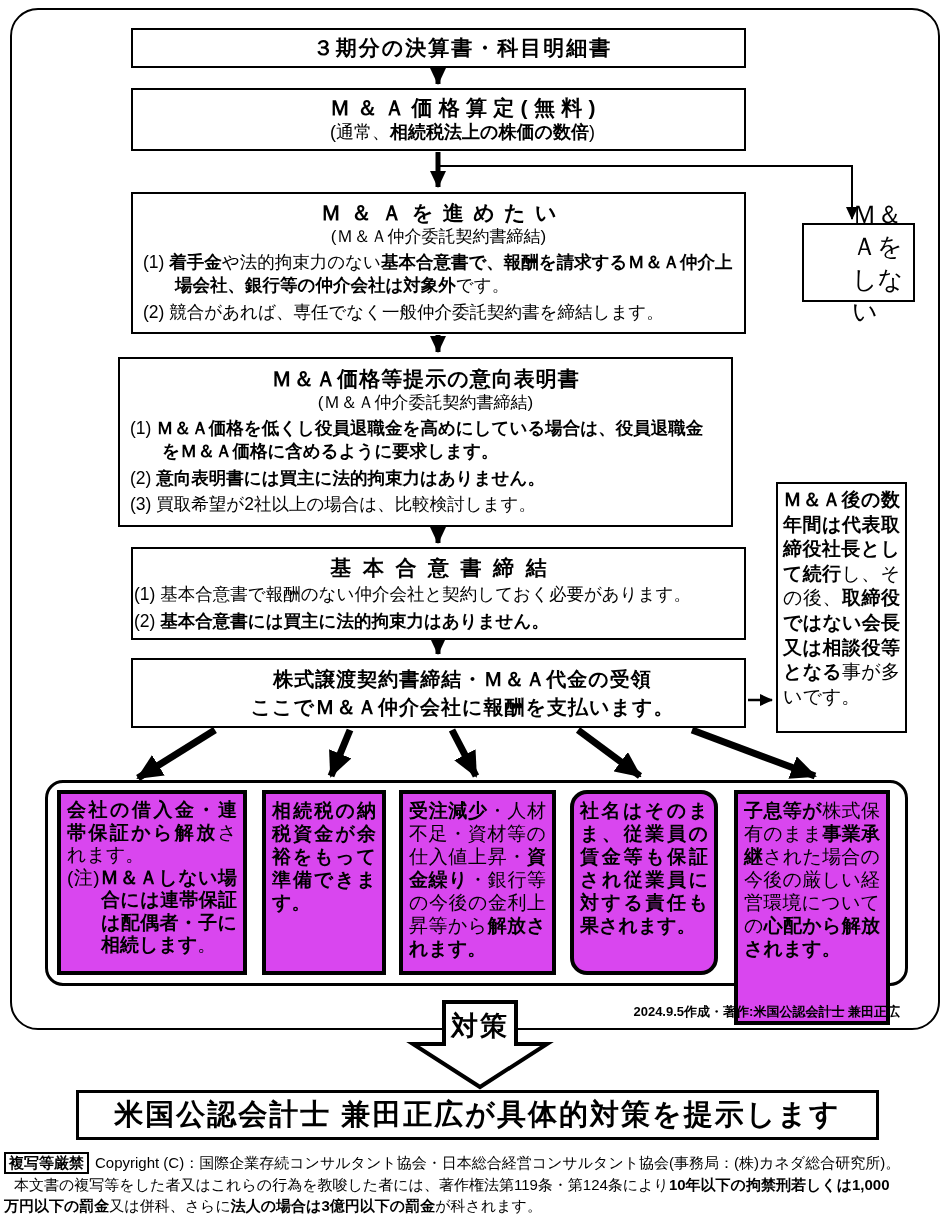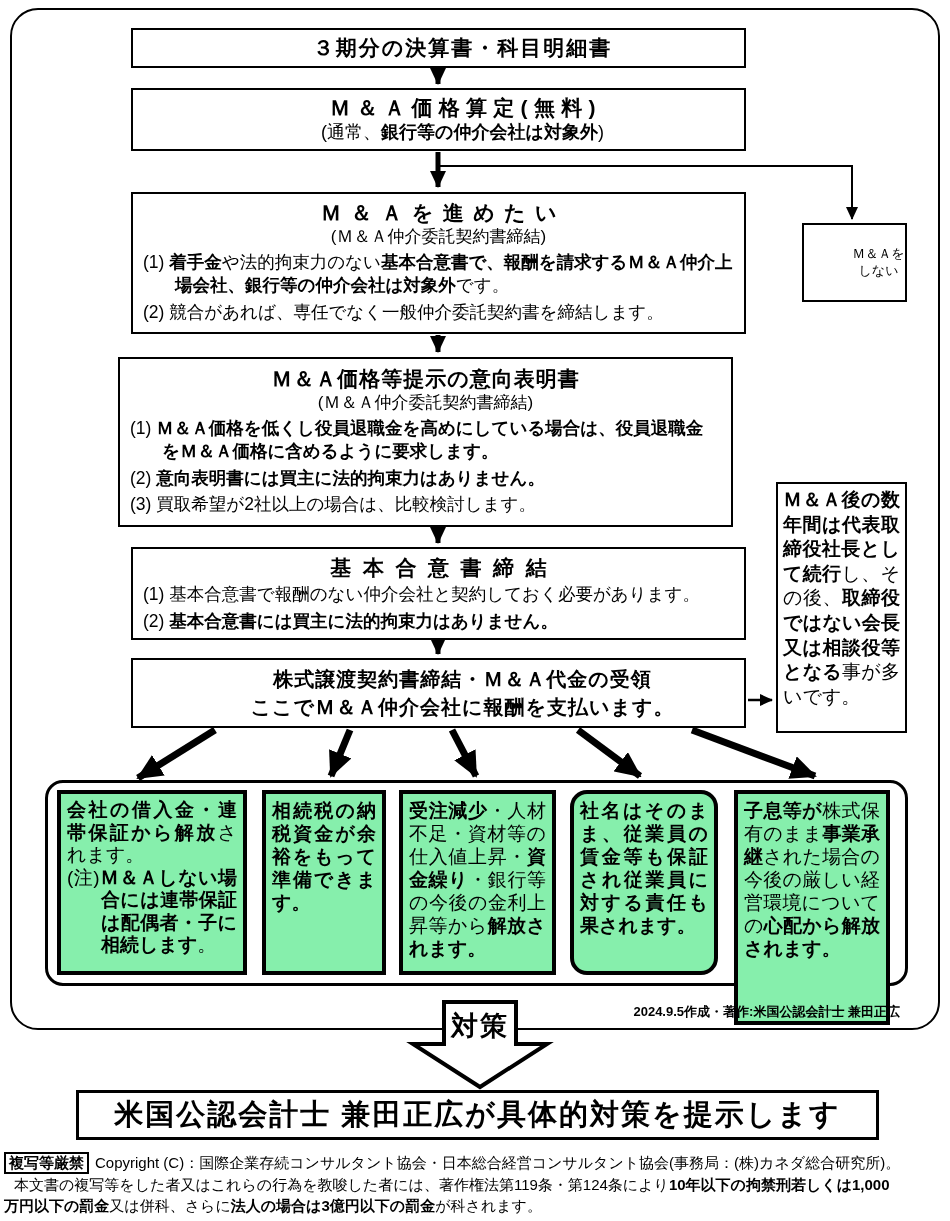--- a/index.html
+++ b/index.html
@@ -1,20 +1,20 @@
 <!DOCTYPE html>
 <html><head>
 <meta charset="utf-8">
 <style>
   html,body{margin:0;padding:0;background:#fff;}
   body{font-family:"Liberation Sans","DejaVu Sans",sans-serif;color:#000;}
   #canvas{position:relative;width:950px;height:1221px;background:#ffffff;overflow:hidden;}
   .abs{position:absolute;box-sizing:border-box;}
   .fbox{border:2px solid #000;background:#fff;padding-left:48px;}
-  .thickbox{border:4px solid #000;background:#86efac;}
+  .thickbox{border:4px solid #000;background:#d946ef;}
   .ttl{text-align:center;font-weight:bold;font-size:21px;line-height:1.2;}
   .sub{text-align:center;font-size:17px;line-height:1.2;margin-top:2px;}
   .item{font-size:17.5px;line-height:1.35;padding-left:32px;text-indent:-32px;margin:3px 0 0 0;}
   .b{font-weight:bold;}
   .benefit{font-size:19px;line-height:23px;padding:5px 6px;text-align:justify;}
   .benefit p{margin:0;}
   .benefit p.note{padding-left:34px;text-indent:-34px;}
   .jp-just{text-align:justify;}
   svg{position:absolute;left:0;top:0;}
   .stamp{display:inline-block;border:2px solid #000;font-weight:bold;padding:0 3px;margin-right:6px;line-height:18px;}
@@ -26,44 +26,44 @@
 <div id="canvas">
 
   <div class="abs" style="left:10px;top:8px;width:930px;height:1022px;border:2px solid #000;border-radius:28px;"></div>
 
   <div class="abs fbox" style="left:131px;top:28px;width:615px;height:40px;display:flex;align-items:center;justify-content:center;">
     <div class="ttl" style="letter-spacing:2px;">３期分の決算書・科目明細書</div>
   </div>
 
   <div class="abs fbox" style="left:131px;top:88px;width:615px;height:63px;display:flex;flex-direction:column;align-items:center;justify-content:center;">
     <div class="ttl" style="letter-spacing:0.3em;text-indent:0.3em;">Ｍ＆Ａ価格算定(無料)</div>
-    <div class="sub" style="font-size:18px;"><span>(通常、</span><span class="b">銀行等の仲介会社は対象外</span><span>)</span></div>
+    <div class="sub" style="font-size:18px;"><span>(通常、</span><span class="b">相続税法上の株価の数倍</span><span>)</span></div>
   </div>
 
   <div class="abs fbox" style="left:131px;top:192px;width:615px;height:142px;padding:6px 10px;">
     <div class="ttl" style="letter-spacing:0.45em;text-indent:0.45em;">Ｍ＆Ａを進めたい</div>
     <div class="sub">(Ｍ＆Ａ仲介委託契約書締結)</div>
     <div class="item"><span>(1) </span><span class="b">着手金</span><span>や法的拘束力のない</span><span class="b">基本合意書で、報酬を請求するＭ＆Ａ仲介上場会社、銀行等の仲介会社は対象外</span><span>です。</span></div>
     <div class="item"><span>(2) 競合があれば、専任でなく一般仲介委託契約書を締結します。</span></div>
   </div>
 
-  <div class="abs fbox" style="left:802px;top:223px;width:105px;height:79px;display:flex;flex-direction:column;align-items:center;justify-content:center;font-size:13px;line-height:1.3;">
+  <div class="abs fbox" style="left:802px;top:223px;width:113px;height:79px;display:flex;flex-direction:column;align-items:center;justify-content:center;font-size:25px;line-height:1.3;">
     <div>Ｍ＆Ａを</div>
     <div>しない</div>
   </div>
 
   <div class="abs fbox" style="left:118px;top:357px;width:615px;height:170px;padding:7px 10px;">
     <div class="ttl" style="letter-spacing:1px;">Ｍ＆Ａ価格等提示の意向表明書</div>
     <div class="sub">(Ｍ＆Ａ仲介委託契約書締結)</div>
     <div class="item"><span>(1) </span><span class="b">Ｍ＆Ａ価格を低くし役員退職金を高めにしている場合は、役員退職金をＭ＆Ａ価格に含めるように要求します。</span></div>
     <div class="item"><span>(2) </span><span class="b">意向表明書には買主に法的拘束力はありません。</span></div>
     <div class="item"><span>(3) 買取希望が2社以上の場合は、比較検討します。</span></div>
   </div>
 
-  <div class="abs fbox" style="left:131px;top:547px;width:615px;height:93px;padding:6px 10px;">
+  <div class="abs fbox" style="left:131px;top:547px;width:615px;height:93px;padding:6px 1px;">
     <div class="ttl" style="letter-spacing:0.55em;text-indent:0.55em;">基本合意書締結</div>
     <div class="item"><span>(1) 基本合意書で報酬のない仲介会社と契約しておく必要があります。</span></div>
     <div class="item"><span>(2) </span><span class="b">基本合意書には買主に法的拘束力はありません。</span></div>
   </div>
 
   <div class="abs fbox jp-just" style="left:776px;top:482px;width:131px;height:251px;padding:4px 5px;font-size:19px;line-height:24.6px;"><span><span class="b">Ｍ＆Ａ後の数年間は代表取締役社長として続行</span><span>し、その後、</span><span class="b">取締役ではない会長又は相談役等となる</span><span>事が多いです。</span></span></div>
 
   <div class="abs fbox" style="left:131px;top:658px;width:615px;height:70px;display:flex;flex-direction:column;align-items:center;justify-content:center;">
     <div class="ttl" style="font-size:20px;letter-spacing:1px;">株式譲渡契約書締結・Ｍ＆Ａ代金の受領</div>
     <div class="ttl" style="font-size:20px;letter-spacing:1px;margin-top:4px;">ここでＭ＆Ａ仲介会社に報酬を支払います。</div>

